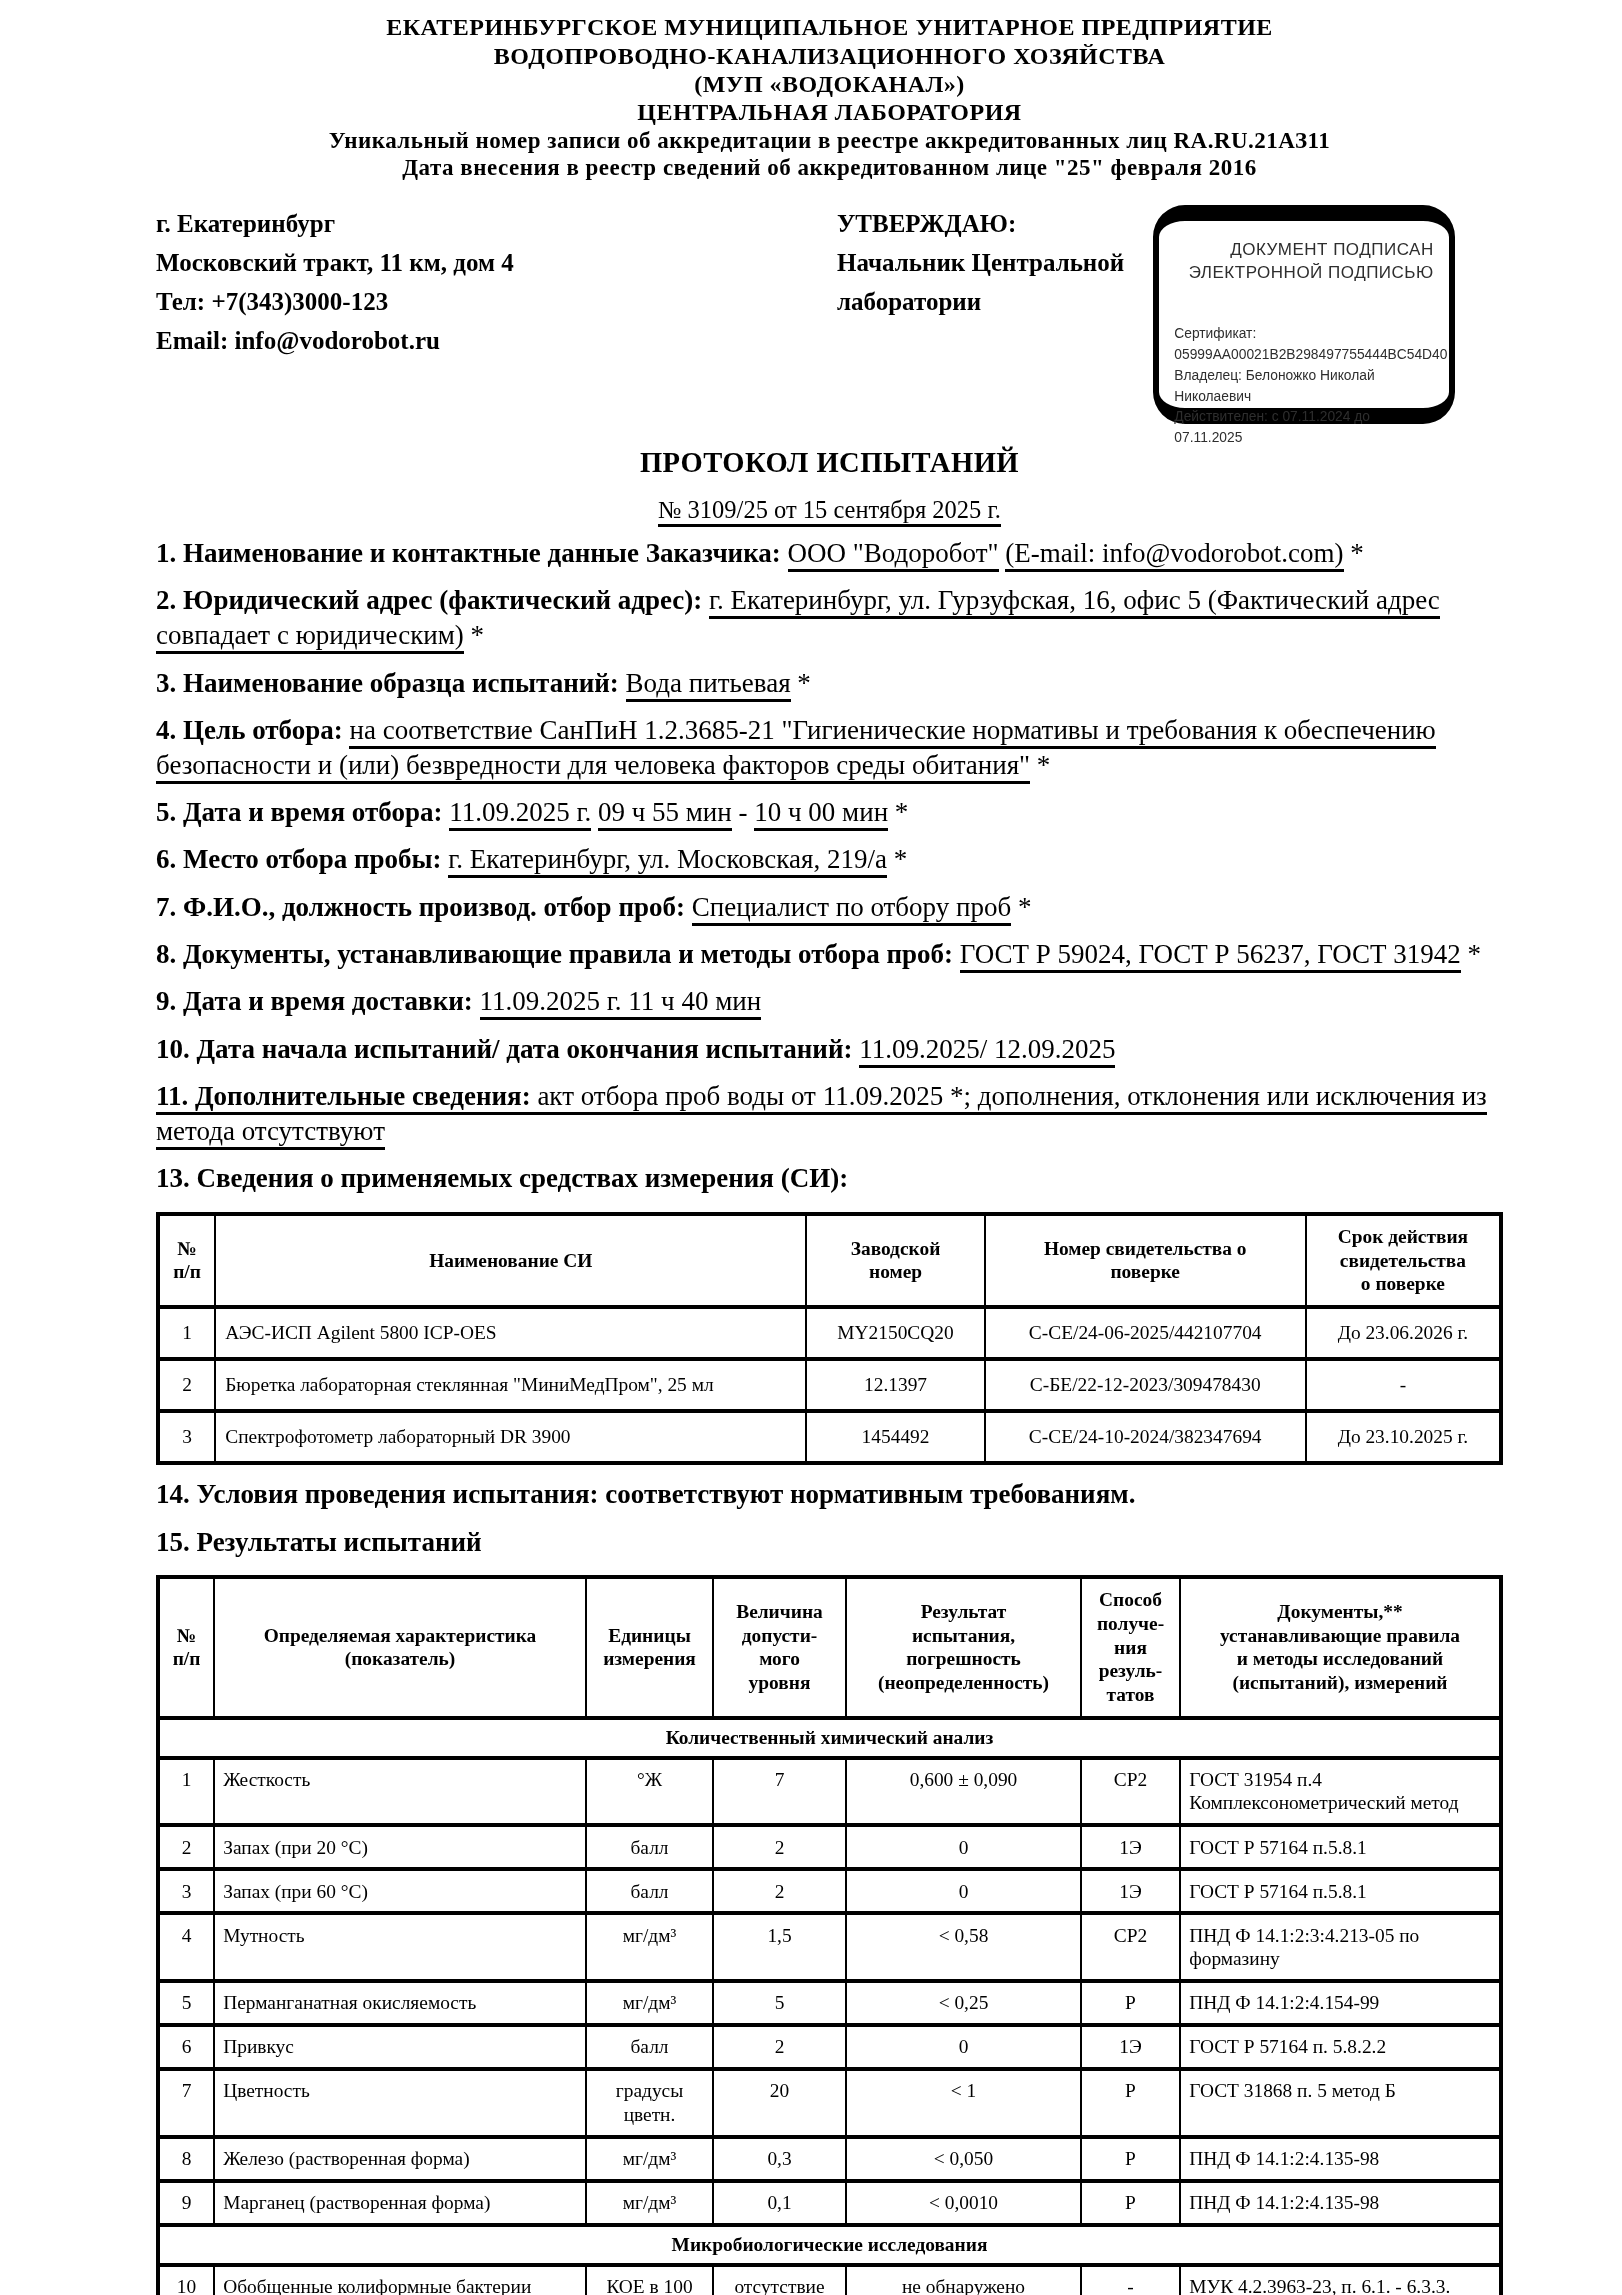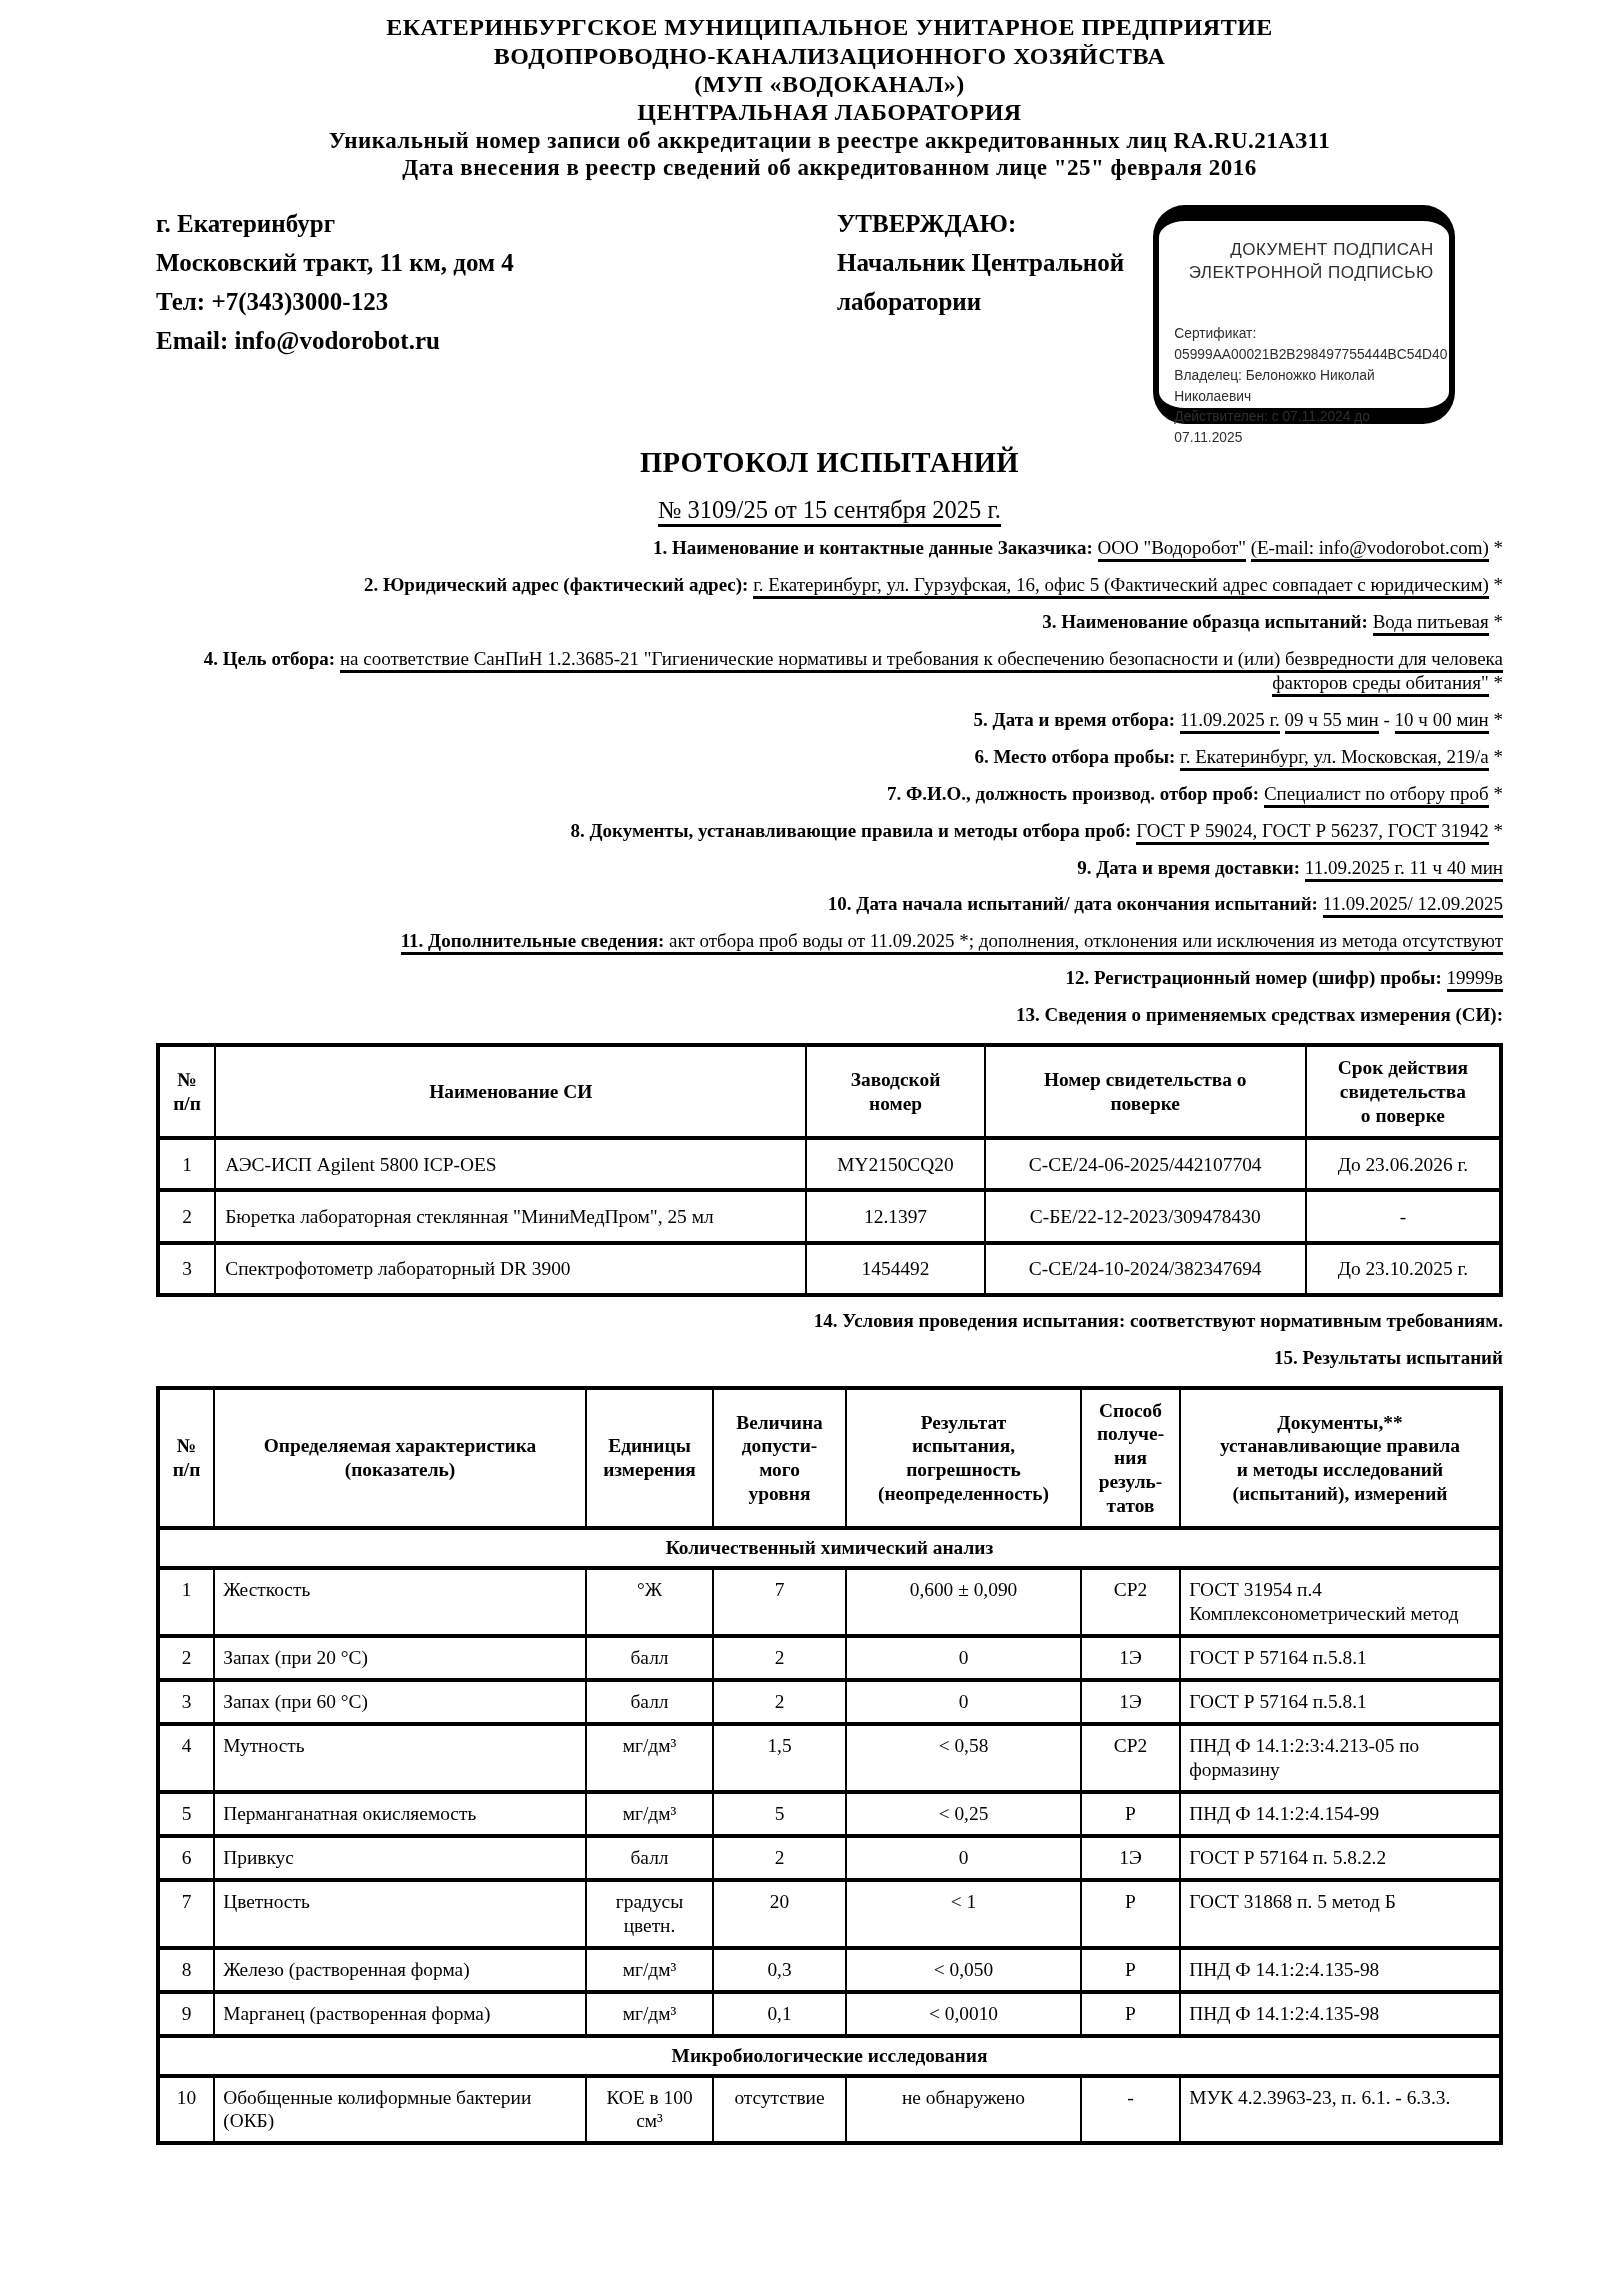--- a/index.html
+++ b/index.html
@@ -24,21 +24,21 @@
     font-family:"Liberation Sans",sans-serif;color:#2e2e2e;
   }
   .stamp-title{text-align:right;font-size:17px;line-height:1.35;letter-spacing:0.5px;}
   .stamp-details{margin-top:40px;font-size:13.8px;line-height:1.5;}
 
   
   .title{text-align:center;font-weight:bold;font-size:28.6px;margin-top:22.4px;letter-spacing:0.5px;}
   .number-line{text-align:center;font-size:24.5px;margin-top:17px;}
 
   
-  .item{font-size:19px;line-height:1.3;margin-top:12.2px;text-align:right;}
+  .item{font-size:27px;line-height:1.3;margin-top:12.2px;}
   .item .lbl{font-weight:bold;}
   .bold{font-weight:bold;}
   .u{border-bottom:3.6px solid #000;padding-bottom:1px;}
 
   
   .doc-table{
     border-collapse:collapse;width:100%;table-layout:fixed;
     font-size:19.4px;line-height:1.22;margin-top:15.3px;
     border:4.6px solid #000;
   }
@@ -103,21 +103,20 @@
       <div class="item"><span class="lbl">2. Юридический адрес (фактический адрес): </span><span class="u">г. Екатеринбург, ул. Гурзуфская, 16, офис 5 (Фактический адрес совпадает с юридическим)</span><span> *</span></div>
       <div class="item"><span class="lbl">3. Наименование образца испытаний: </span><span class="u">Вода питьевая</span><span> *</span></div>
       <div class="item"><span class="lbl">4. Цель отбора: </span><span class="u">на соответствие СанПиН 1.2.3685-21 "Гигиенические нормативы и требования к обеспечению безопасности и (или) безвредности для человека факторов среды обитания"</span><span> *</span></div>
       <div class="item"><span class="lbl">5. Дата и время отбора: </span><span class="u">11.09.2025 г.</span><span> </span><span class="u">09 ч 55 мин</span><span> - </span><span class="u">10 ч 00 мин</span><span> *</span></div>
       <div class="item"><span class="lbl">6. Место отбора пробы: </span><span class="u"> г. Екатеринбург, ул. Московская, 219/а</span><span> *</span></div>
       <div class="item"><span class="lbl">7. Ф.И.О., должность производ. отбор проб: </span><span class="u">Специалист по отбору проб</span><span> *</span></div>
       <div class="item"><span class="lbl">8. Документы, устанавливающие правила и методы отбора проб: </span><span class="u"> ГОСТ Р 59024, ГОСТ Р 56237, ГОСТ 31942</span><span> *</span></div>
       <div class="item"><span class="lbl">9. Дата  и время доставки: </span><span class="u">11.09.2025 г. 11 ч 40 мин</span></div>
       <div class="item"><span class="lbl">10. Дата начала испытаний/ дата окончания испытаний: </span><span class="u">11.09.2025/ 12.09.2025</span></div>
       <div class="item"><span class="lbl u">11. Дополнительные сведения: </span><span class="u"> акт отбора проб воды от 11.09.2025 *; дополнения, отклонения или исключения из метода отсутствуют</span></div>
-      <div class="item"><span class="lbl">12. Регистрационный номер (шифр) пробы: </span><span class="u">19999в</span></div>
     </div>
 
   <div class="item bold">13. Сведения о применяемых средствах измерения (СИ):</div>
 
   <table class="doc-table si-table">
     <colgroup id="si-cols">
         <col style="width: 57px;">
         <col style="width: 591px;">
         <col style="width: 178px;">
         <col style="width: 321px;">

